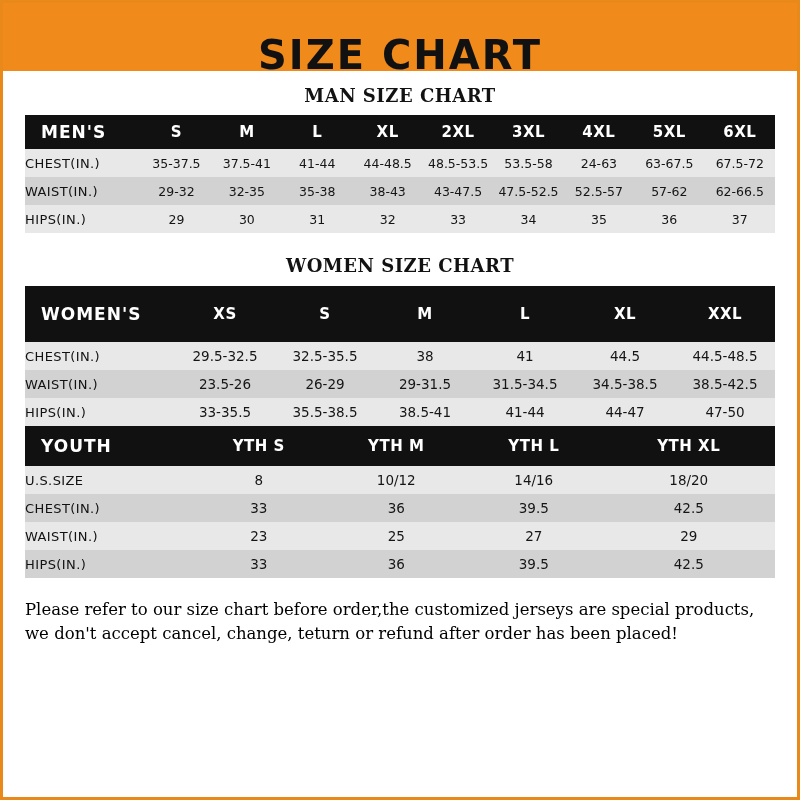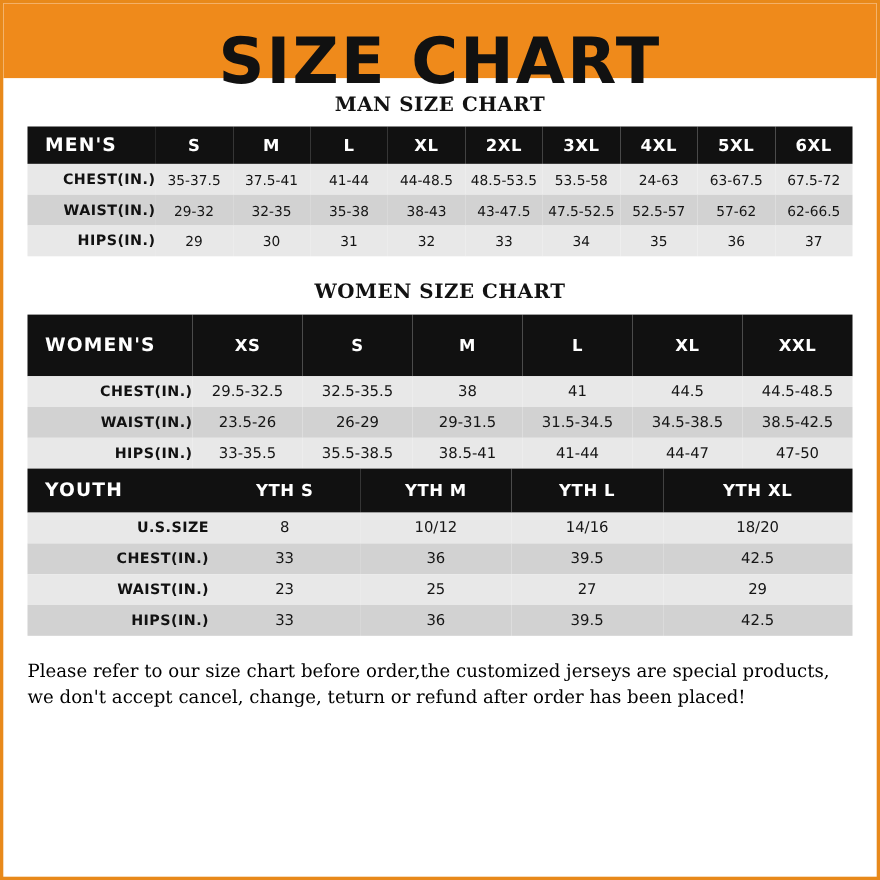--- a/index.html
+++ b/index.html
@@ -25,21 +25,21 @@
   .header-bar {
     background: #ef8a1b;
     height: 68px;
     display: flex;
     align-items: center;
     justify-content: center;
   }
   .header-title {
     font-family: "DejaVu Sans", sans-serif;
     font-weight: bold;
-    font-size: 58px;
+    font-size: 40px;
     letter-spacing: 2px;
     color: #111111;
     line-height: 1;
     text-align: center;
     margin-top: 36px;
   }
   .section {
     padding: 0 22px;
   }
   .section-title {
@@ -83,25 +83,24 @@
     padding-left: 16px;
     font-size: 17px;
     letter-spacing: 1px;
   }
   table.size tbody tr td {
     height: 28px;
   }
   table.size tbody tr.alt-light { background: #e8e8e8; }
   table.size tbody tr.alt-dark  { background: #d2d2d2; }
   table.size tbody td.rowlabel {
-    text-align: right;
+    text-align: left;
     font-size: 13px;
     letter-spacing: 0.4px;
     color: #111;
-    font-weight: bold;
   }
   
   .men col.c0 { width: 15.5%; }
   
   .women thead th { font-size: 16px; }
   .women tbody td { font-size: 13.5px; height: 31px; }
   .women thead tr { height: 56px; }
   .women thead th.rowlabel { font-size: 18px; }
   
   .youth thead th { font-size: 16px; }

